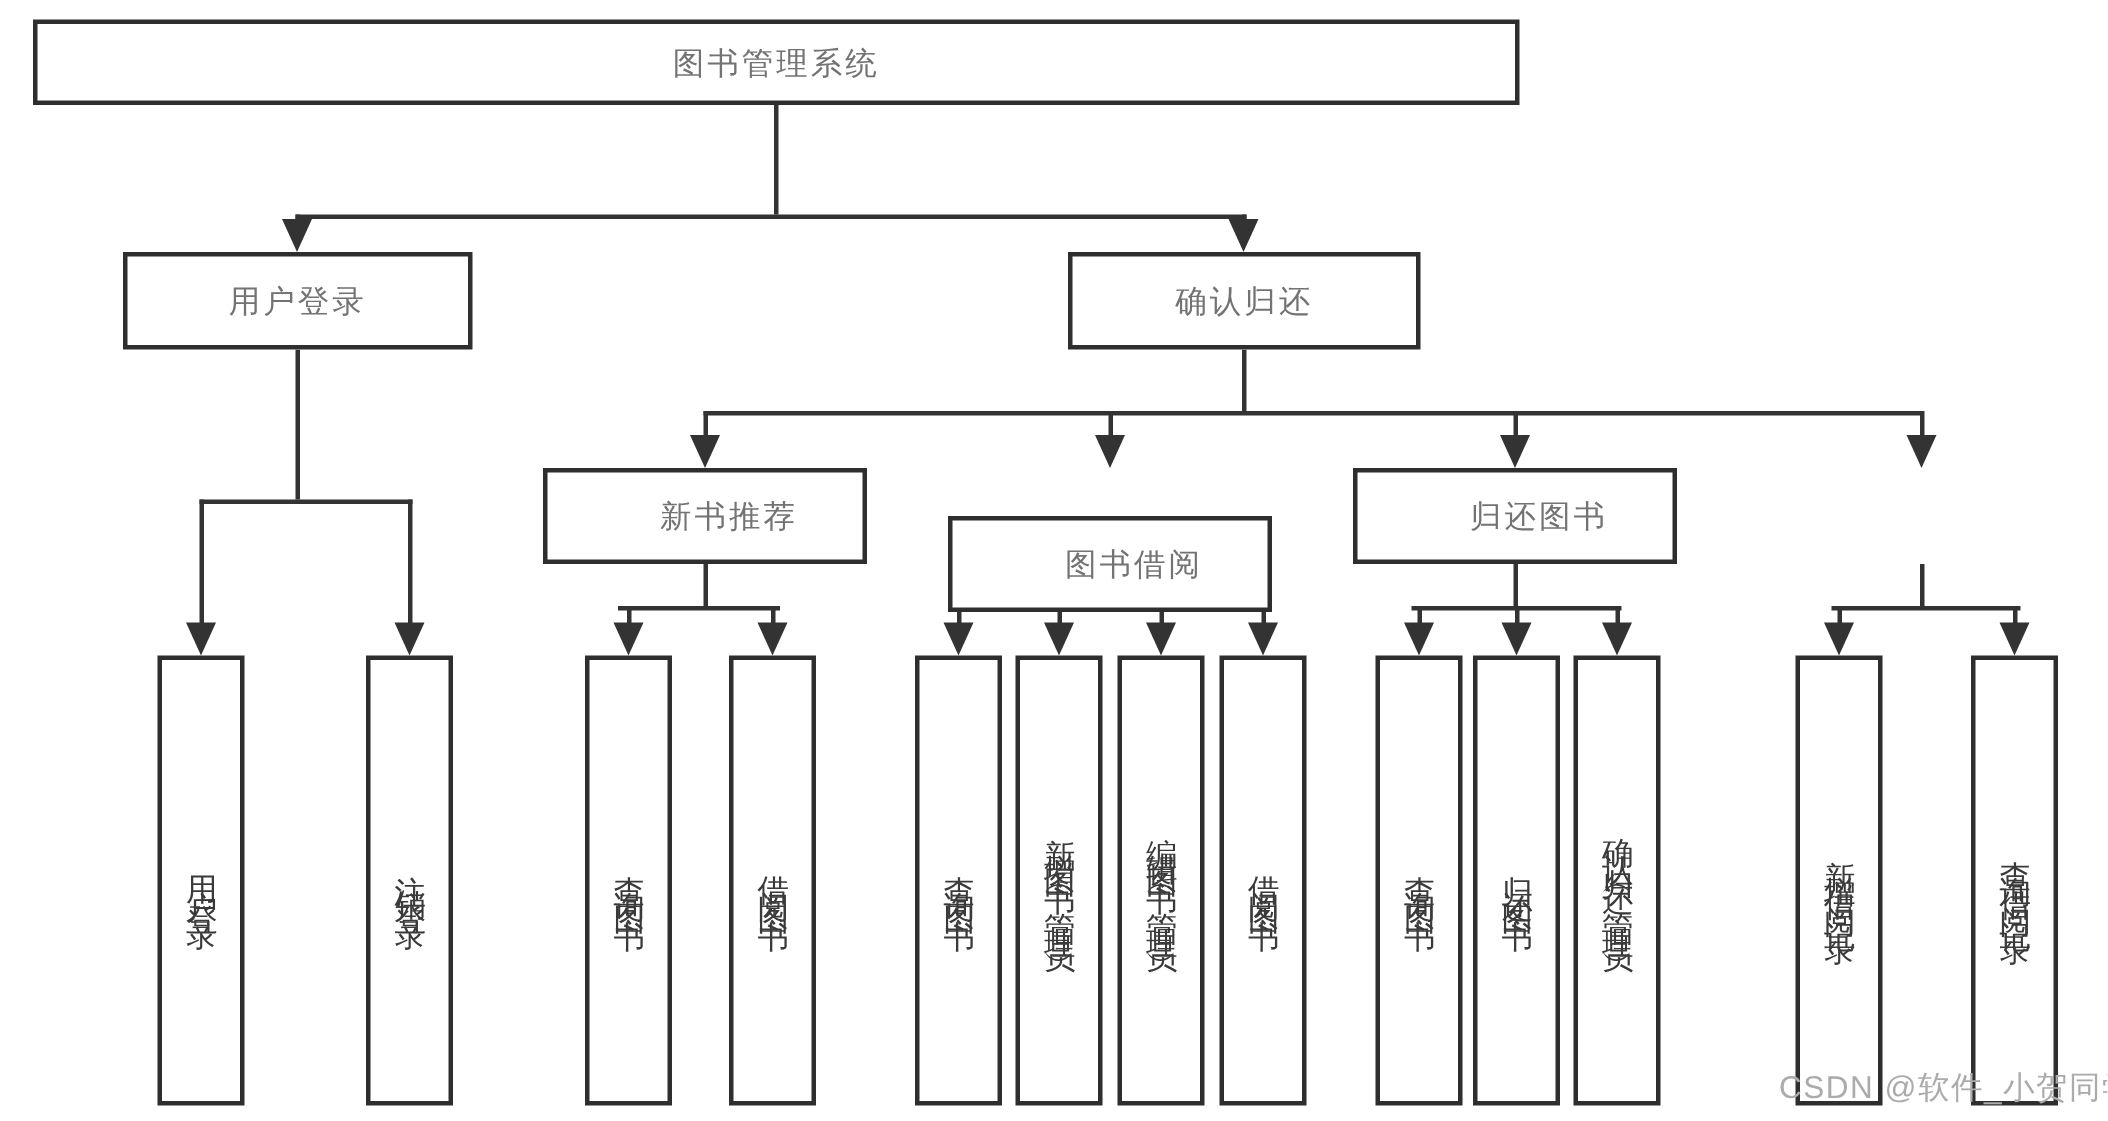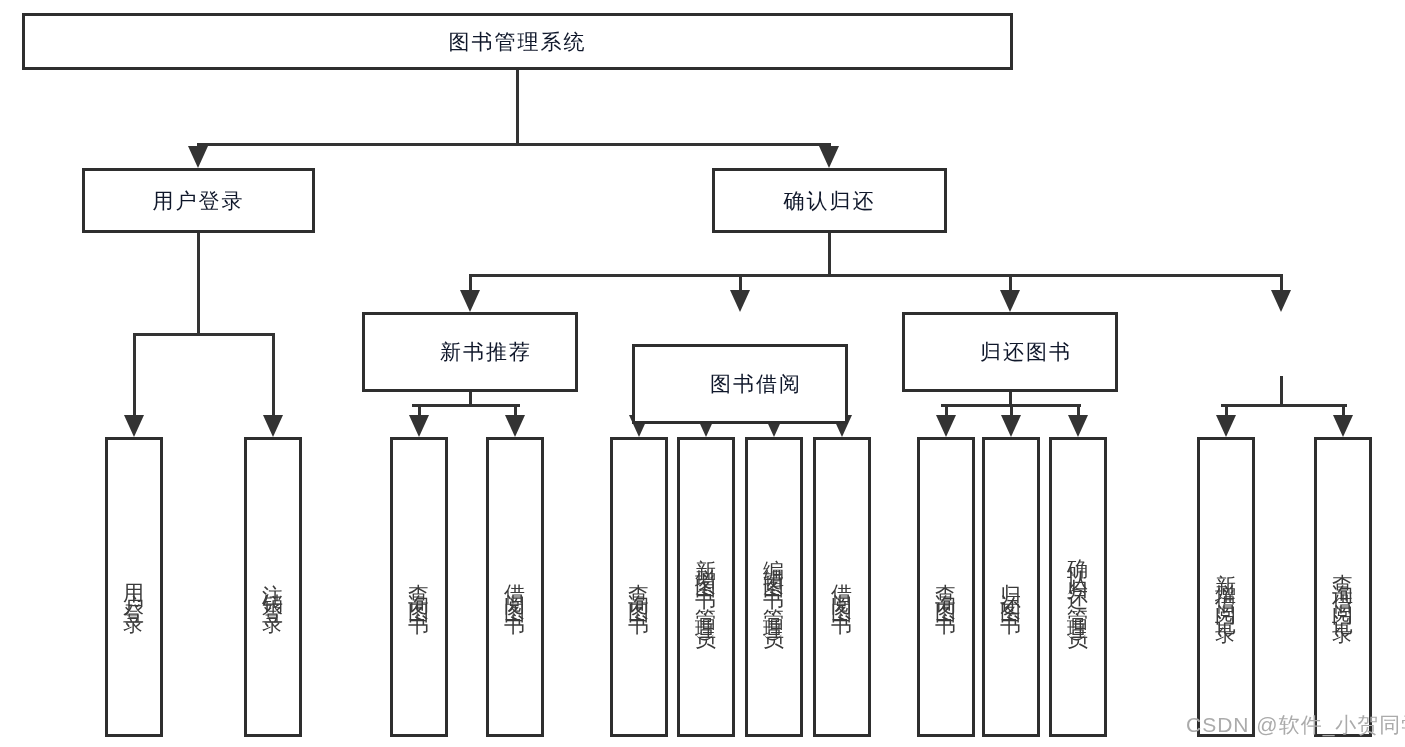--- a/index.html
+++ b/index.html
@@ -13,29 +13,29 @@
   }
   
   .box {
     position: absolute;
     background: #ffffff;
     border: 3px solid #2e2e2e;
     box-sizing: border-box;
     display: flex;
     align-items: center;
     justify-content: center;
-    color: #0f172a;
+    color: #737373;
     font-size: 21px;
     letter-spacing: 2px;
     z-index: 2;
   }
   .root  { left: 22px;   top: 13px;  width: 991px; height: 57px; }
   .lv2a  { left: 82px;   top: 168px; width: 233px; height: 65px; }
   .lv2b  { left: 712px;  top: 168px; width: 235px; height: 65px; }
-  .lv3   { top: 312px; height: 80px; padding-left: 32px; }
+  .lv3   { top: 312px; height: 64px; padding-left: 32px; }
   .lv3a  { left: 362px;  width: 216px; }
   .lv3b  { left: 632px;  width: 216px; margin-top: 32px; }
   .lv3c  { left: 902px;  width: 216px; }
   .lv3d  { left: 1172px; width: 218px; }
   
   .leaf {
     position: absolute;
     top: 437px;
     width: 58px;
     height: 300px;

